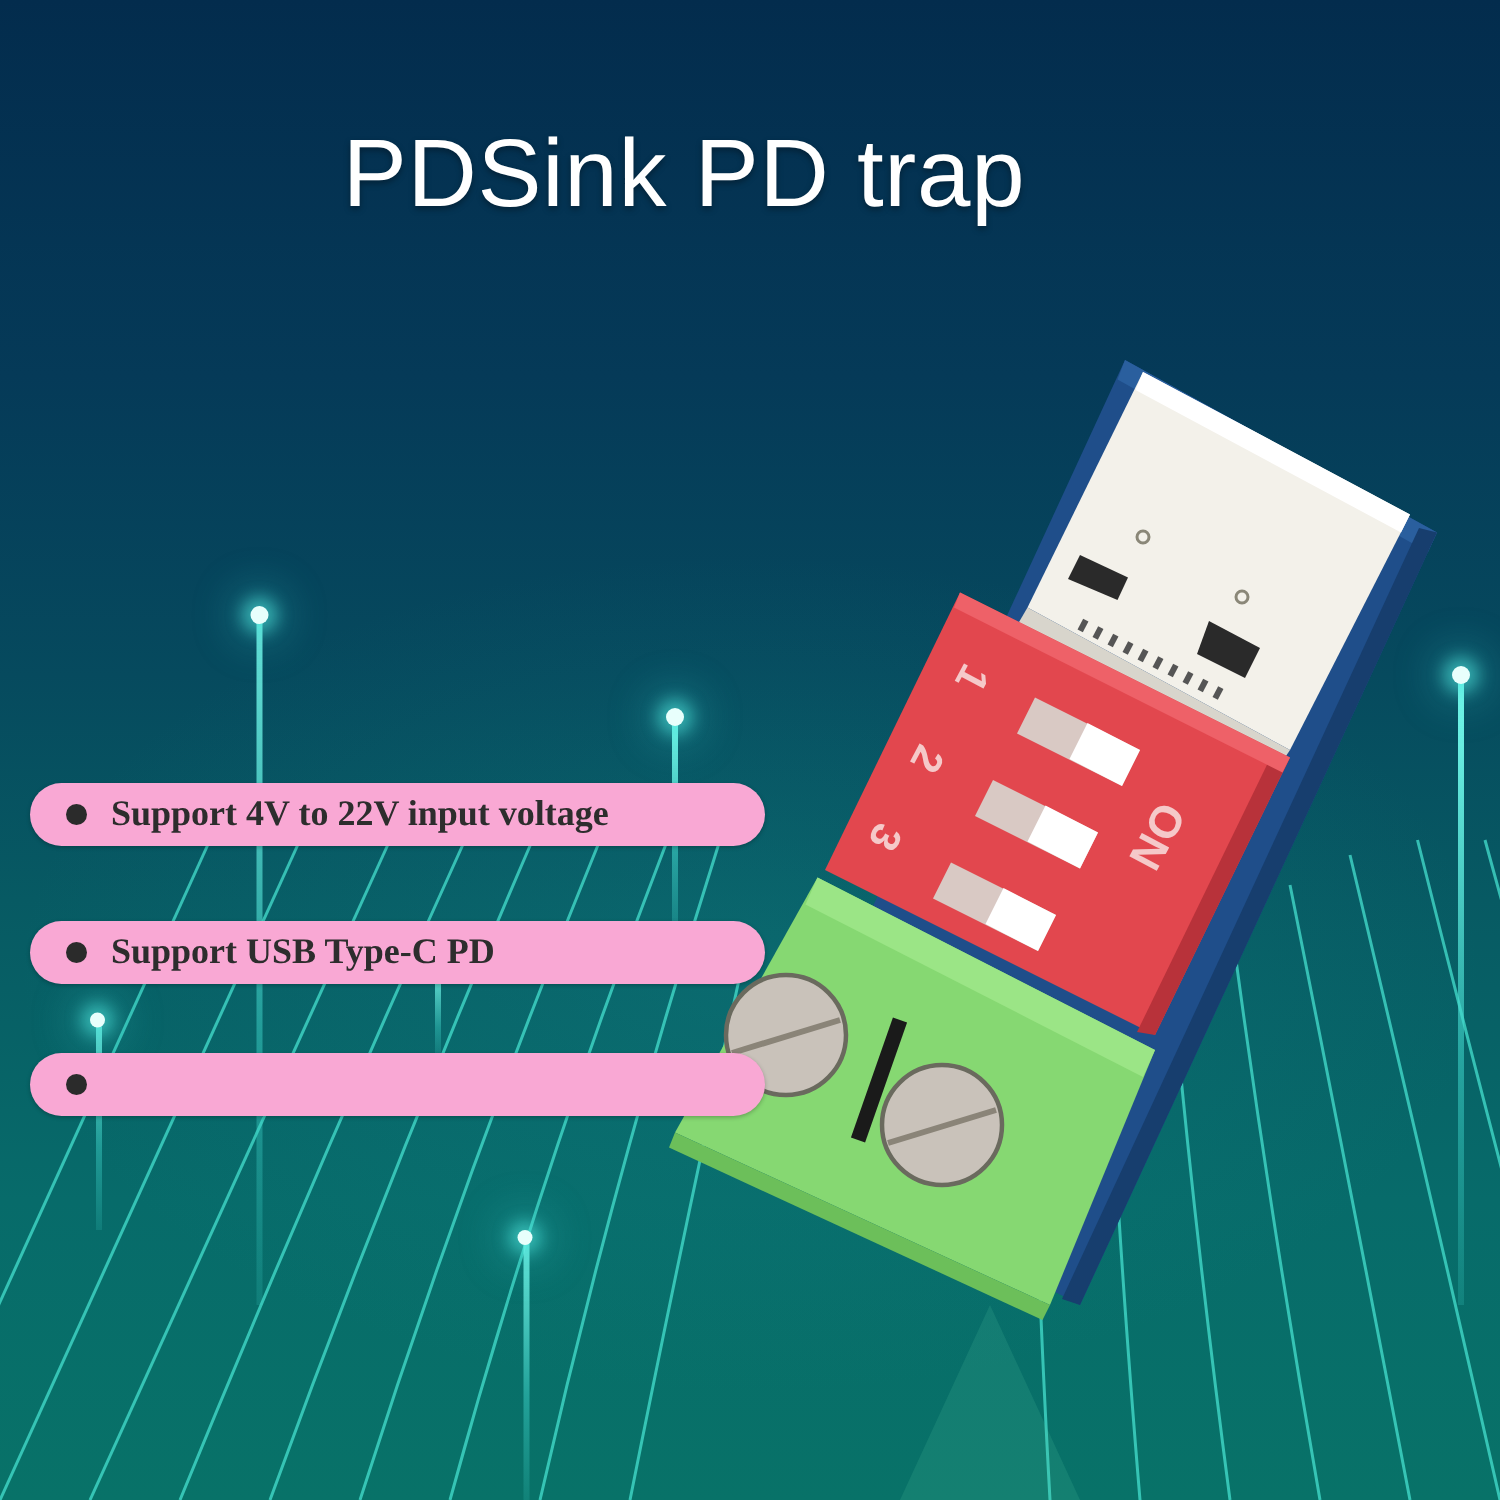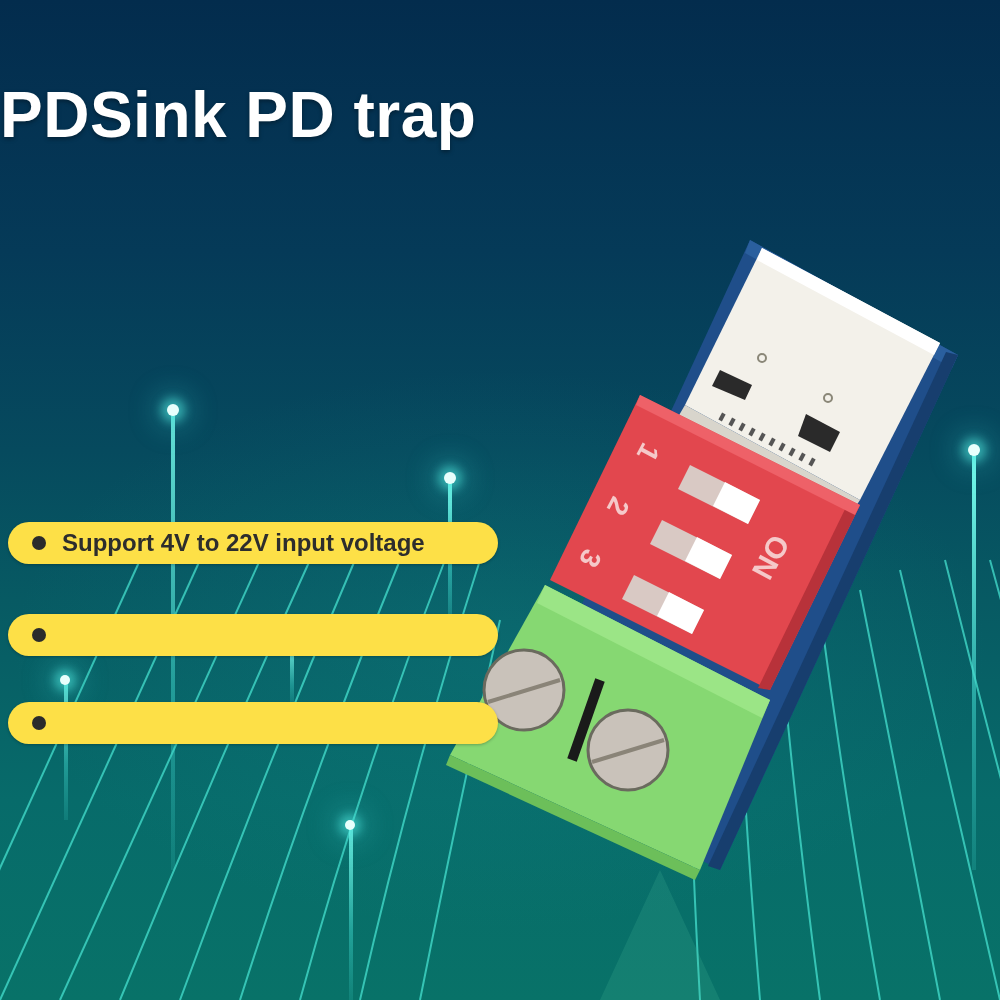--- a/index.html
+++ b/index.html
@@ -9,29 +9,30 @@
       font-family: "Liberation Sans", sans-serif;
       background: linear-gradient(180deg, #032c4d 0%, #053a58 25%, #064a5e 45%, #075a63 60%, #076b6a 80%, #087268 100%);
     }
     .bg-glow {
       position: absolute; left: 0; top: 0; width: 1000px; height: 1000px;
       background: radial-gradient(ellipse 700px 400px at 500px 650px, rgba(20,140,140,0.25), rgba(0,0,0,0) 70%);
     }
     svg.grid { position: absolute; left: 0; top: 0; }
     .title {
       position: absolute; left: 0; top: 78px; width: 912px;
-      text-align: left; color: #ffffff;
-      font-size: 64px; font-weight: bold; letter-spacing: 0.5px;
+      text-align: center; color: #ffffff;
+      font-size: 64px; font-weight: normal; letter-spacing: 0.5px;
       text-shadow: 0 2px 4px rgba(0,0,0,0.35);
     }
     .pill {
-      position: absolute; left: 8px; height: 42px;
-      background: #fde047; border-radius: 21px;
+      position: absolute; left: 20px; height: 42px;
+      background: #f9a8d4; border-radius: 21px;
       display: flex; align-items: center;
       box-shadow: 0 1px 3px rgba(0,0,0,0.25);
+      font-family: Liberation Serif, serif;
     }
     .pill .dot {
       width: 14px; height: 14px; border-radius: 50%;
       background: #2b2b2b; margin-left: 24px; margin-right: 16px; flex: none;
     }
     .pill .txt {
       font-size: 24px; font-weight: bold; color: #2d2d2d; white-space: nowrap;
     }
     .post-light {
       position: absolute; width: 4px; background: linear-gradient(180deg, rgba(120,255,240,1), rgba(60,210,200,0.6) 60%, rgba(60,210,200,0.2));
@@ -184,16 +185,17 @@
 <div style="position:absolute; left:610px; top:490px; color:#f5c9c9; font-size:28px; font-weight:bold; transform:rotate(118deg);">2</div>
 <div style="position:absolute; left:582px; top:542px; color:#f5c9c9; font-size:28px; font-weight:bold; transform:rotate(118deg);">3</div>
 <div style="position:absolute; left:748px; top:540px; color:#f5c9c9; font-size:30px; font-weight:bold; transform:rotate(118deg);">ON</div>
 
 <div class="pill" style="top:522px; width:490px;">
   <span class="dot"></span>
   <span class="txt">Support 4V to 22V input voltage</span>
 </div>
 <div class="pill" style="top:614px; width:490px;">
   <span class="dot"></span>
+  <span class="txt">Support USB Type-C PD</span>
 </div>
 <div class="pill" style="top:702px; width:490px;">
   <span class="dot"></span>
 </div>
 
 </body></html>

